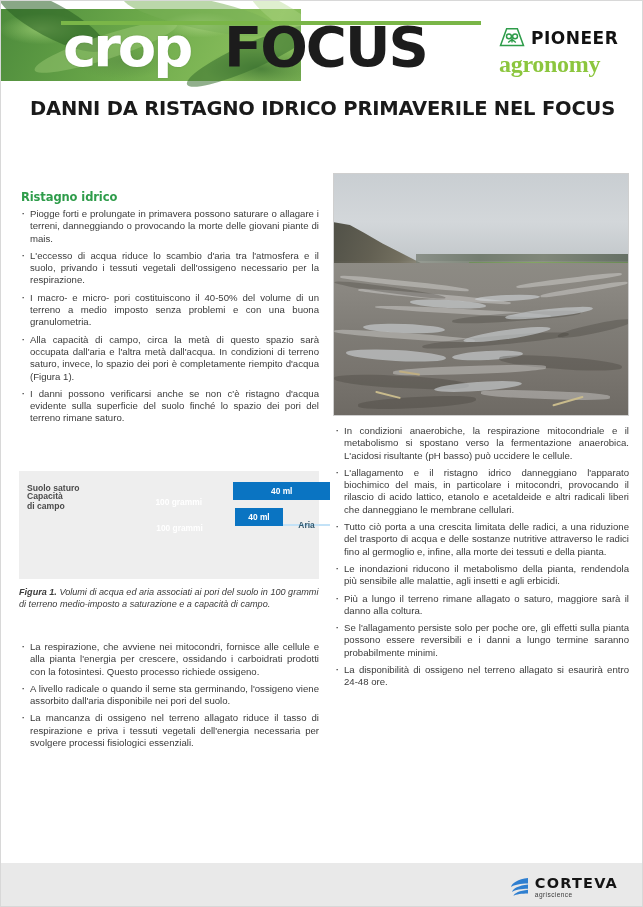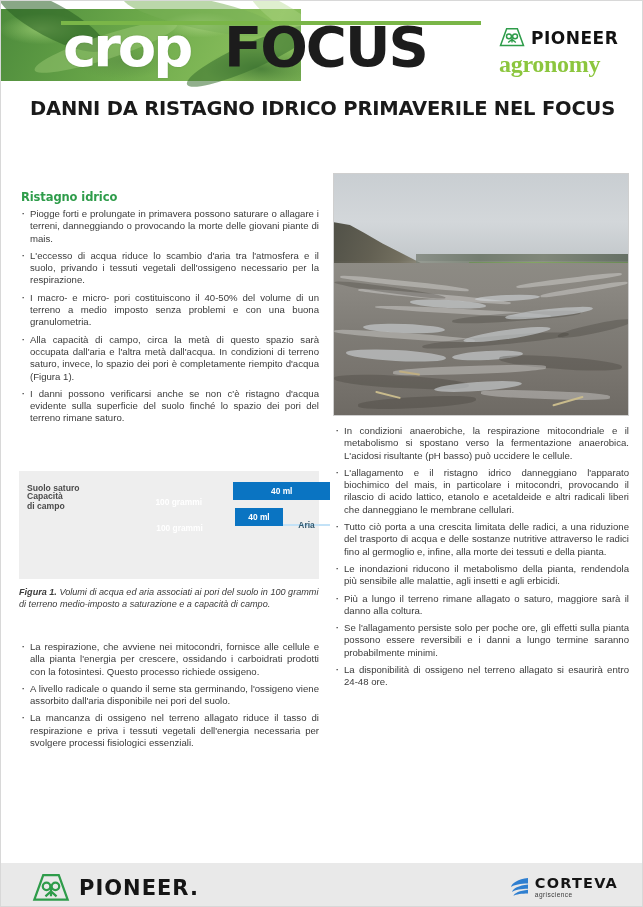--- a/index.html
+++ b/index.html
@@ -326,29 +326,20 @@
       <li>L'allagamento e il ristagno idrico danneggiano l'apparato biochimico del mais, in particolare i mitocondri, provocando il rilascio di acido lattico, etanolo e acetaldeide e altri radicali liberi che danneggiano le membrane cellulari.</li>
       <li>Tutto ciò porta a una crescita limitata delle radici, a una riduzione del trasporto di acqua e delle sostanze nutritive attraverso le radici fino al germoglio e, infine, alla morte dei tessuti e della pianta.</li>
       <li>Le inondazioni riducono il metabolismo della pianta, rendendola più sensibile alle malattie, agli insetti e agli erbicidi.</li>
       <li>Più a lungo il terreno rimane allagato o saturo, maggiore sarà il danno alla coltura.</li>
       <li>Se l'allagamento persiste solo per poche ore, gli effetti sulla pianta possono essere reversibili e i danni a lungo termine saranno probabilmente minimi.</li>
       <li>La disponibilità di ossigeno nel terreno allagato si esaurirà entro 24-48 ore.</li>
     </ul>
   </div>
 
   <div class="footer">
-    <div class="foot-pio">
-      <svg width="40" height="30" viewBox="0 0 34 27">
-        <path d="M10 2 H24 L32 24 H2 Z" fill="none" stroke="#2e9c4a" stroke-width="2"></path>
-        <circle cx="13" cy="12" r="3.4" fill="none" stroke="#2e9c4a" stroke-width="2"></circle>
-        <circle cx="21" cy="12" r="3.4" fill="none" stroke="#2e9c4a" stroke-width="2"></circle>
-        <path d="M17 13 V21 M17 16.5 L12 21 M17 16.5 L22 21" stroke="#2e9c4a" stroke-width="2" fill="none"></path>
-      </svg>
-      <span class="foot-pio-word">PIONEER.</span>
-    </div>
     <div class="foot-corteva">
       <svg width="26" height="26" viewBox="0 0 26 26">
         <path d="M20 4 C10 5 4 9 3 13 C6 11 13 9.5 20 9.5 Z" fill="#2f7fd0"></path>
         <path d="M20 10.5 C10.5 11.5 5 14.5 4 18 C7 16 13.5 14.8 20 14.8 Z" fill="#2f7fd0"></path>
         <path d="M20 15.8 C11.5 16.8 6.5 19 5.5 22 C8 20.4 14 19.6 20 19.6 Z" fill="#2f7fd0"></path>
       </svg>
       <div>
         <div class="cort-word">CORTEVA</div>
         <div class="cort-sub">agriscience</div>
       </div>

